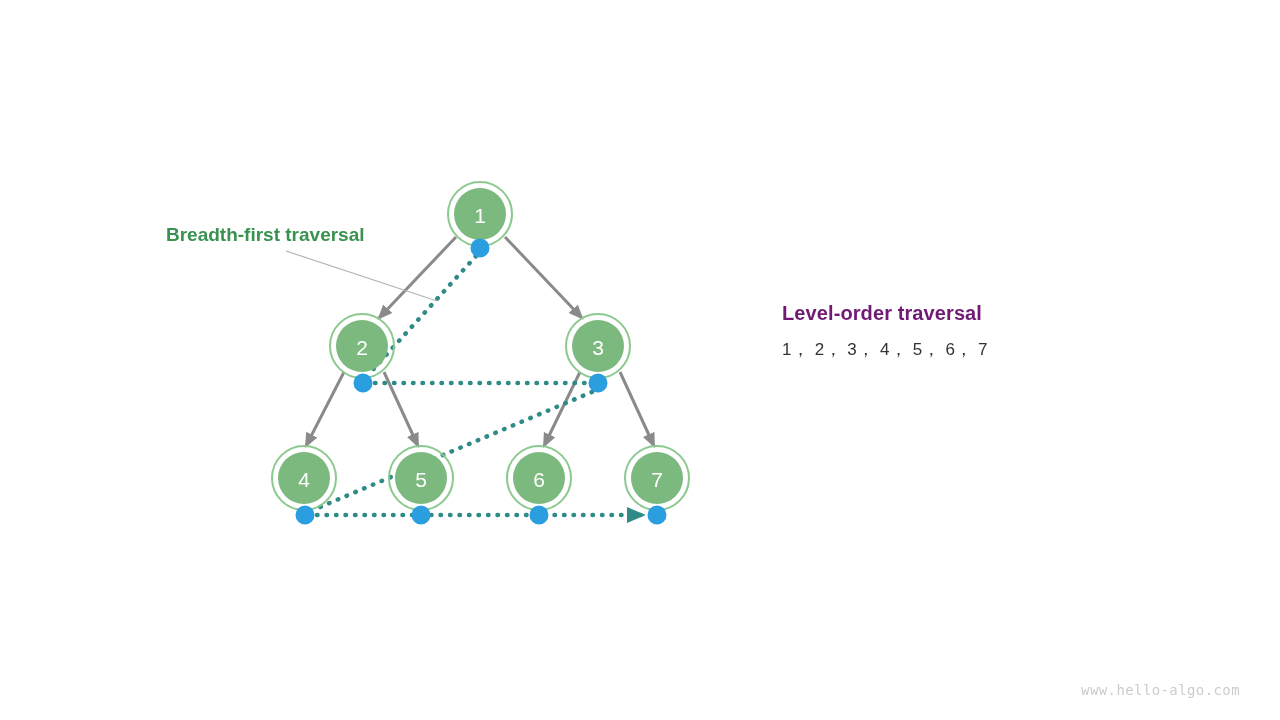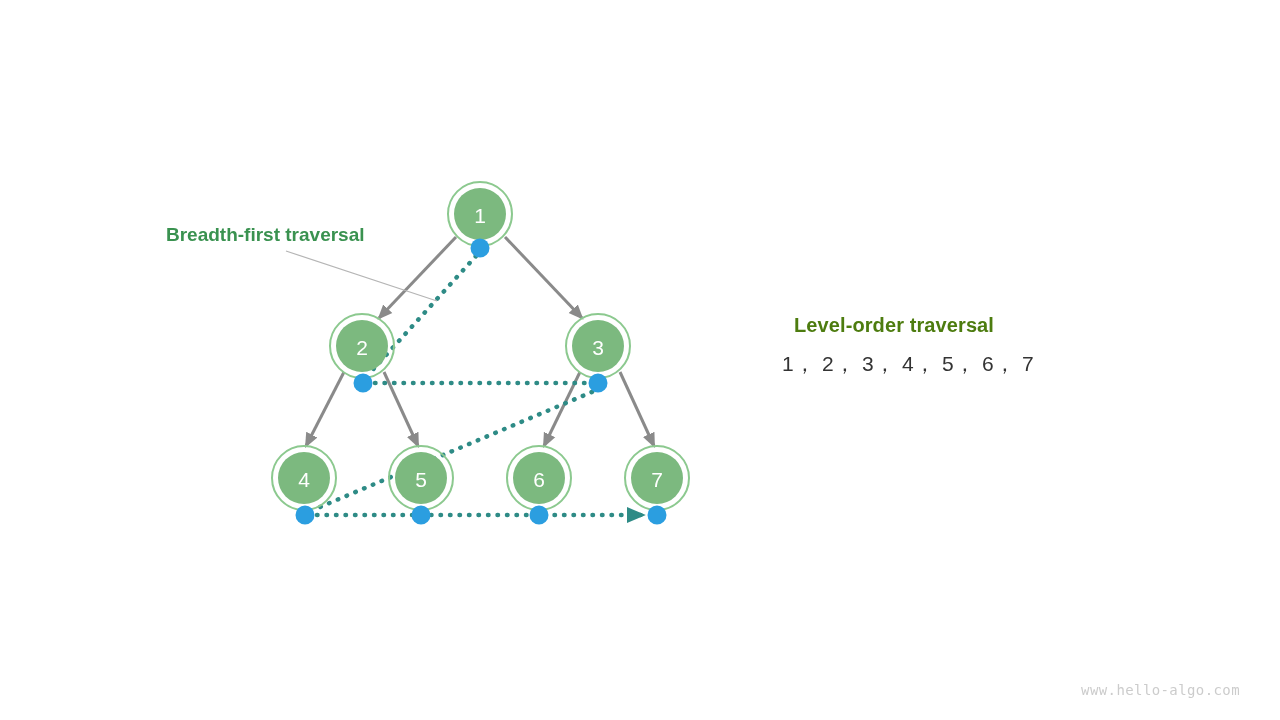--- a/index.html
+++ b/index.html
@@ -45,23 +45,23 @@
   .panel {
     position: absolute;
     left: 782px;
     top: 300px;
     width: 420px;
   }
   .panel-title {
     font-family: "Liberation Sans", sans-serif;
     font-size: 20px;
     font-weight: bold;
-    color: #4d7c0f;
+    color: #701a75;
     letter-spacing: 0.1px;
-    margin: 12px;
+    margin: 0;
     line-height: 26px;
   }
   .panel-sub {
     font-family: "Liberation Sans", sans-serif;
     font-size: 19px;
     color: #8c8c8c;
     margin: 7px 0 0 0;
     line-height: 26px;
     white-space: nowrap;
     display: flex;
@@ -72,21 +72,21 @@
   .inline-dot {
     display: inline-block;
     width: 17px;
     height: 17px;
     border-radius: 50%;
     background: #2b9ee0;
     vertical-align: middle;
   }
   .panel-seq {
     font-family: "Liberation Sans", sans-serif;
-    font-size: 21px;
+    font-size: 17px;
     color: #333333;
     margin: 10px 0 0 0;
     line-height: 28px;
     letter-spacing: 0.5px;
     white-space: nowrap;
   }
   .watermark {
     position: absolute;
     right: 40px;
     bottom: 22px;

